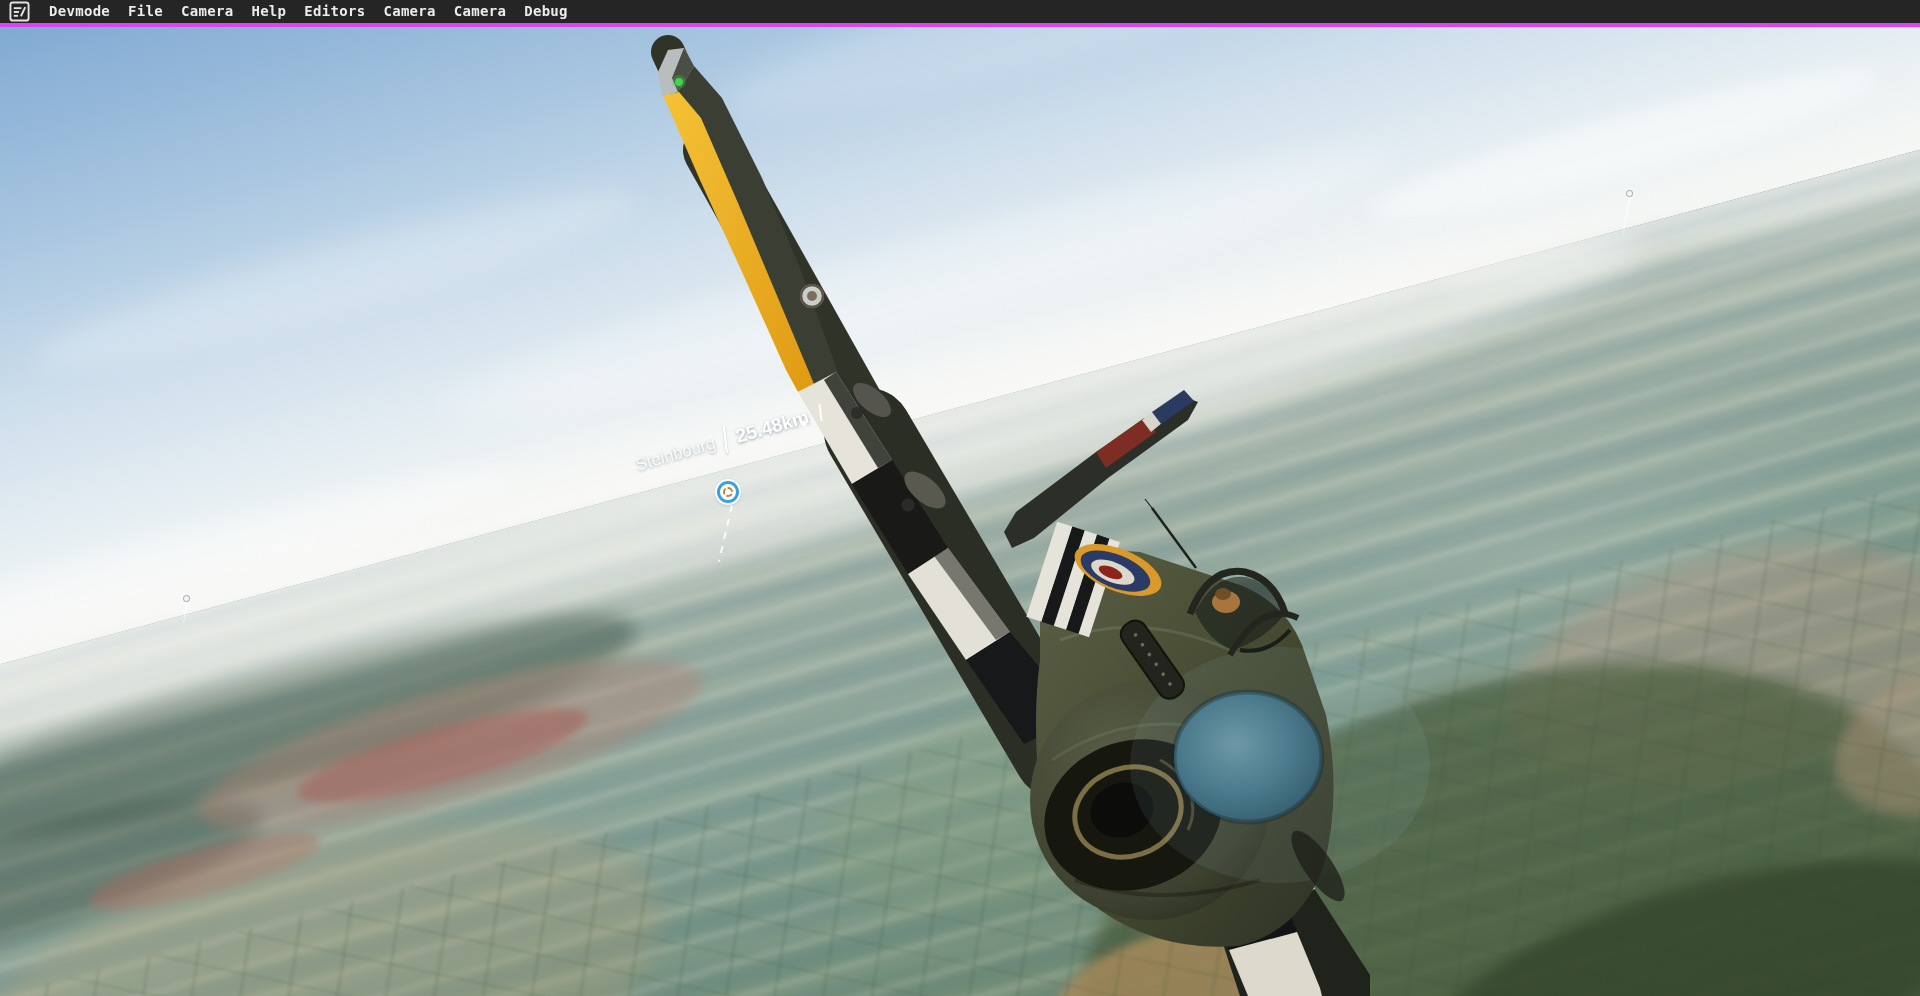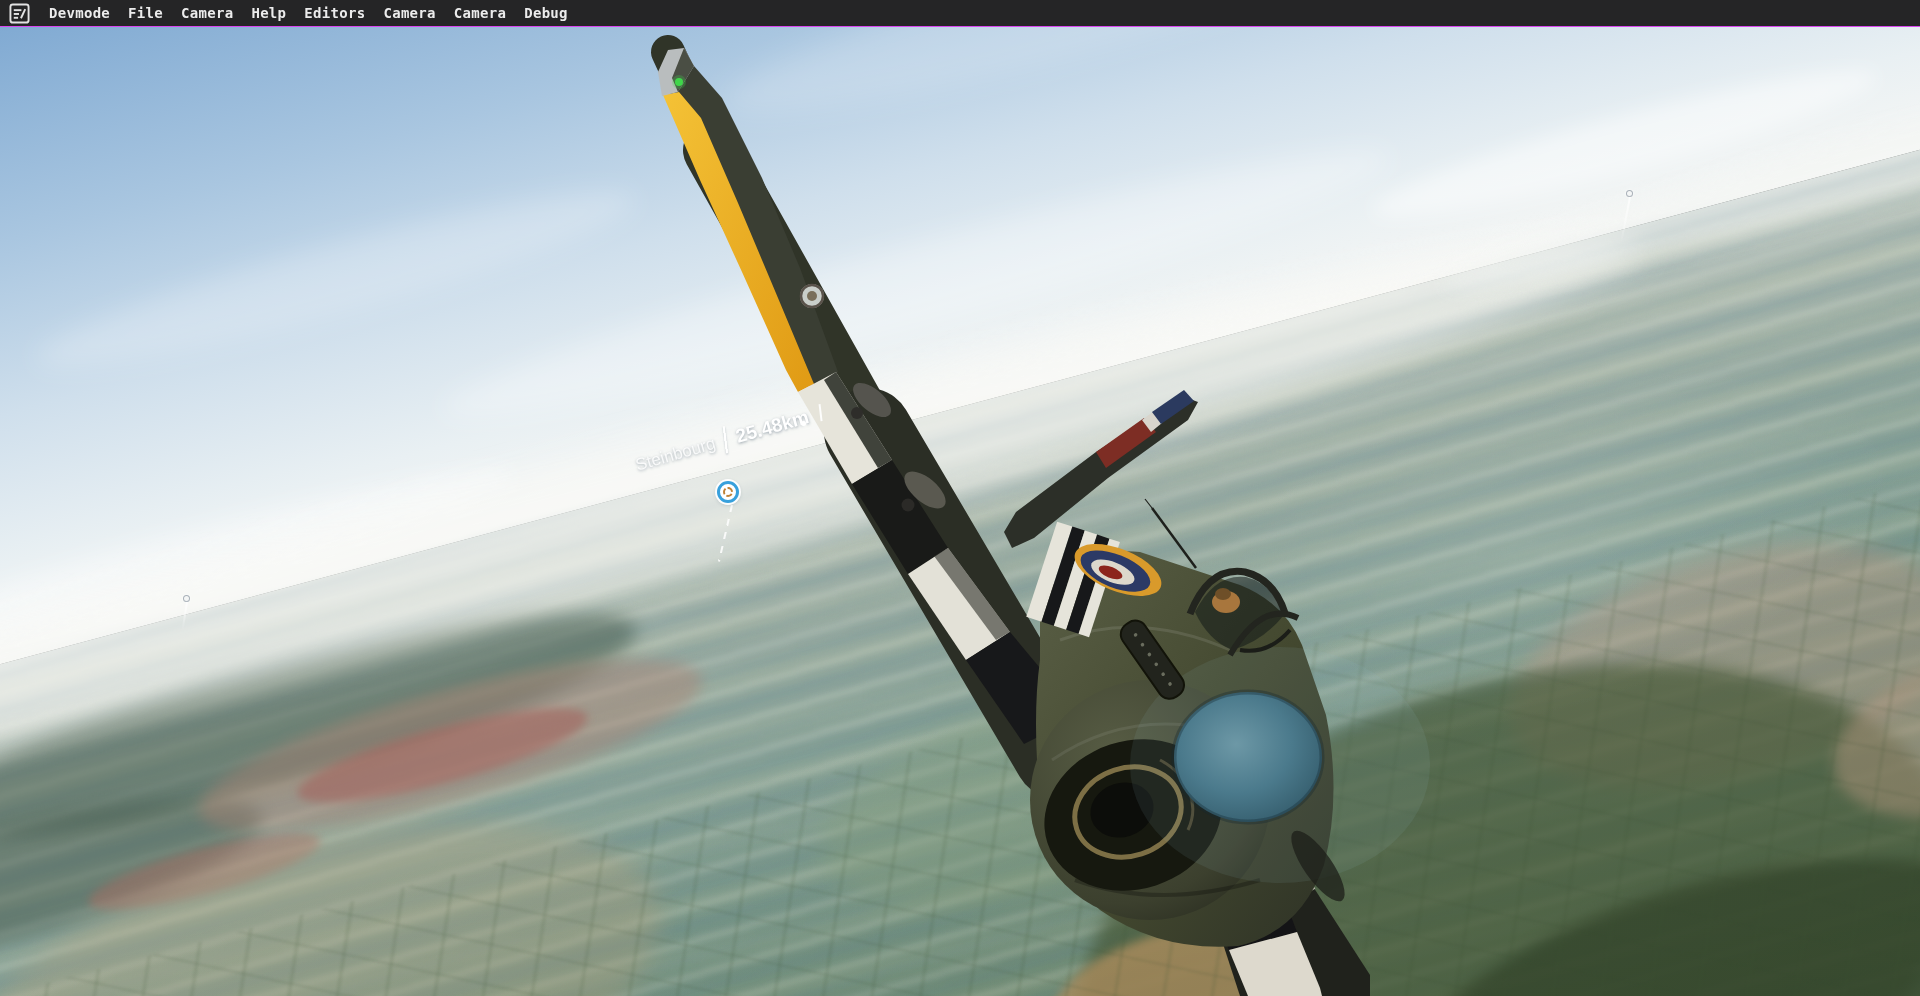--- a/index.html
+++ b/index.html
@@ -1,21 +1,21 @@
 <!DOCTYPE html>
 <html><head>
 <meta charset="utf-8">
 <style>
   html,body{margin:0;padding:0;background:#000;}
   #stage{position:relative;width:1920px;height:996px;overflow:hidden;background:#0a0a0a;
          font-family:"Liberation Sans",sans-serif;}
 
   
   #menubar{position:absolute;left:0;top:0;width:1920px;height:27px;background:#252526;
-           display:flex;align-items:center;z-index:50;border-bottom:1px solid #d946ef;box-sizing:border-box;}
+           display:flex;align-items:center;z-index:50;border-bottom:4px solid #d946ef;box-sizing:border-box;}
   #menubar .mb-icon{width:21px;height:21px;margin:0 10px 0 9px;flex:0 0 auto;}
   #menubar .mb-item{font-family:"DejaVu Sans Mono","Liberation Mono",monospace;font-weight:bold;
                     font-size:14px;color:#ececec;padding:0 9px;line-height:27px;letter-spacing:.3px;
                     cursor:default;white-space:nowrap;}
 
   
   #scene{position:absolute;left:0;top:27px;width:1920px;height:969px;overflow:hidden;}
   #world{position:absolute;left:-440px;top:-820px;width:2800px;height:2400px;
          transform:rotate(-15deg);transform-origin:50% 50%;}
   #sky{position:absolute;left:0;top:0;width:2800px;height:1200px;

